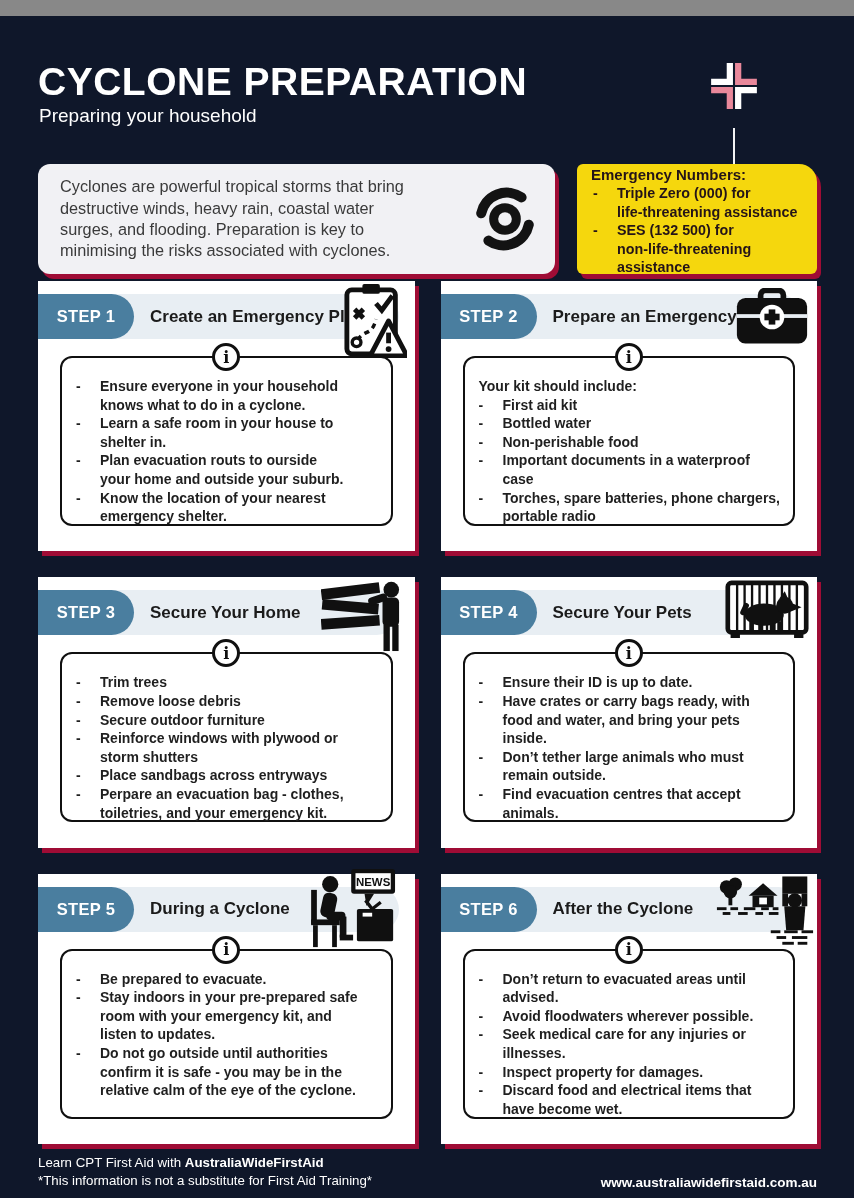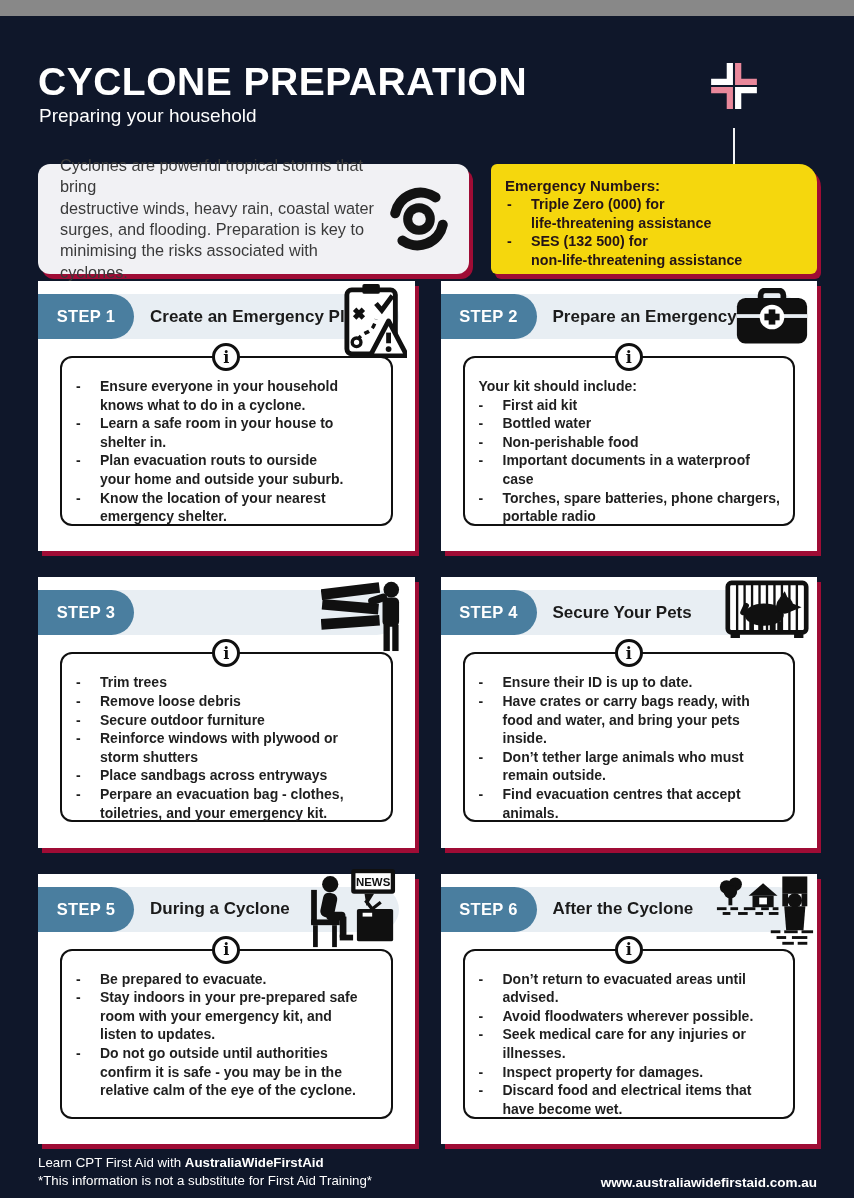--- a/index.html
+++ b/index.html
@@ -17,21 +17,21 @@
   .logo-name { font-size:19.5px; letter-spacing:.5px; font-weight:400; }
   .logo-name .b { font-weight:700; }
   .logo-tagline { font-size:11px; font-weight:700; letter-spacing:1.5px; margin-top:3px; }
 
   
   .intro-row { position:absolute; top:148px; left:38px; right:37px; height:110px; display:flex; gap:22px; }
   .shadowed { box-shadow:4px 5px 0 0 #9F0C35; }
   .intro-box { flex:1; background:#F1F1F4; border-radius:12px; display:flex; align-items:center; padding:10px 10px 10px 22px; }
   .intro-text { flex:1; font-size:16.3px; color:#3a3a3a; line-height:1.31; white-space:pre-line; }
   .cyclone { width:72px; height:72px; margin:0 4px 0 6px; flex:none; }
-  .emergency-box { width:326px; background:#F5D70D; border-radius:6px 18px 6px 6px; padding:13px 10px 8px 14px; color:#241418; }
+  .emergency-box { width:240px; background:#F5D70D; border-radius:6px 18px 6px 6px; padding:2px 10px 8px 14px; color:#241418; }
   .em-title { font-size:15px; font-weight:700; margin-bottom:1px; }
   .em-item { display:flex; font-size:14.3px; font-weight:700; line-height:1.3; }
   .em-dash { width:26px; flex:none; padding-left:2px; }
   .em-text { flex:1; white-space:pre-line; }
 
   
   .grid { position:absolute; top:265px; left:38px; right:37px; height:863px;
           display:grid; grid-template-columns:1fr 1fr; grid-template-rows:1fr 1fr 1fr; gap:26px; }
   .cell { background:#fff; position:relative; }
   .step-row { position:absolute; top:13px; left:0; right:0; height:45px; }
@@ -194,20 +194,21 @@
             <span class="btext">Torches, spare batteries, phone chargers,
 portable radio</span>
           </div>
       </div>
     </div>
 
     <div class="cell shadowed">
       <div class="step-row">
         <div class="step-pill"></div>
         <div class="step-badge">STEP 3</div>
+        <div class="step-title">Secure Your Home</div>
         <div class="step-icon" style="top:-14px;">
           <svg width="86" height="76" viewBox="0 0 88 78">
             <g fill="#101010">
               <rect x="0" y="10" width="60" height="11" transform="rotate(-7 30 15)"></rect>
               <rect x="1" y="26" width="58" height="11" transform="rotate(5 30 31)"></rect>
               <rect x="0" y="42" width="60" height="11" transform="rotate(-4 30 47)"></rect>
               <circle cx="72" cy="14" r="8"></circle>
               <rect x="63" y="22" width="17" height="30" rx="5"></rect>
               <rect x="48" y="20" width="20" height="8" rx="4" transform="rotate(-18 58 24)"></rect>
               <rect x="64" y="50" width="6.5" height="27"></rect>

